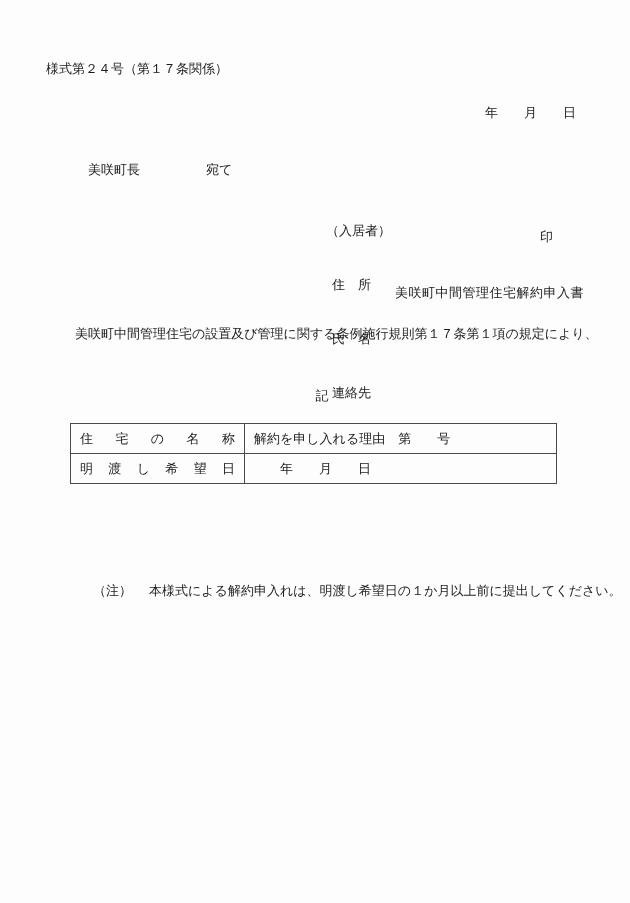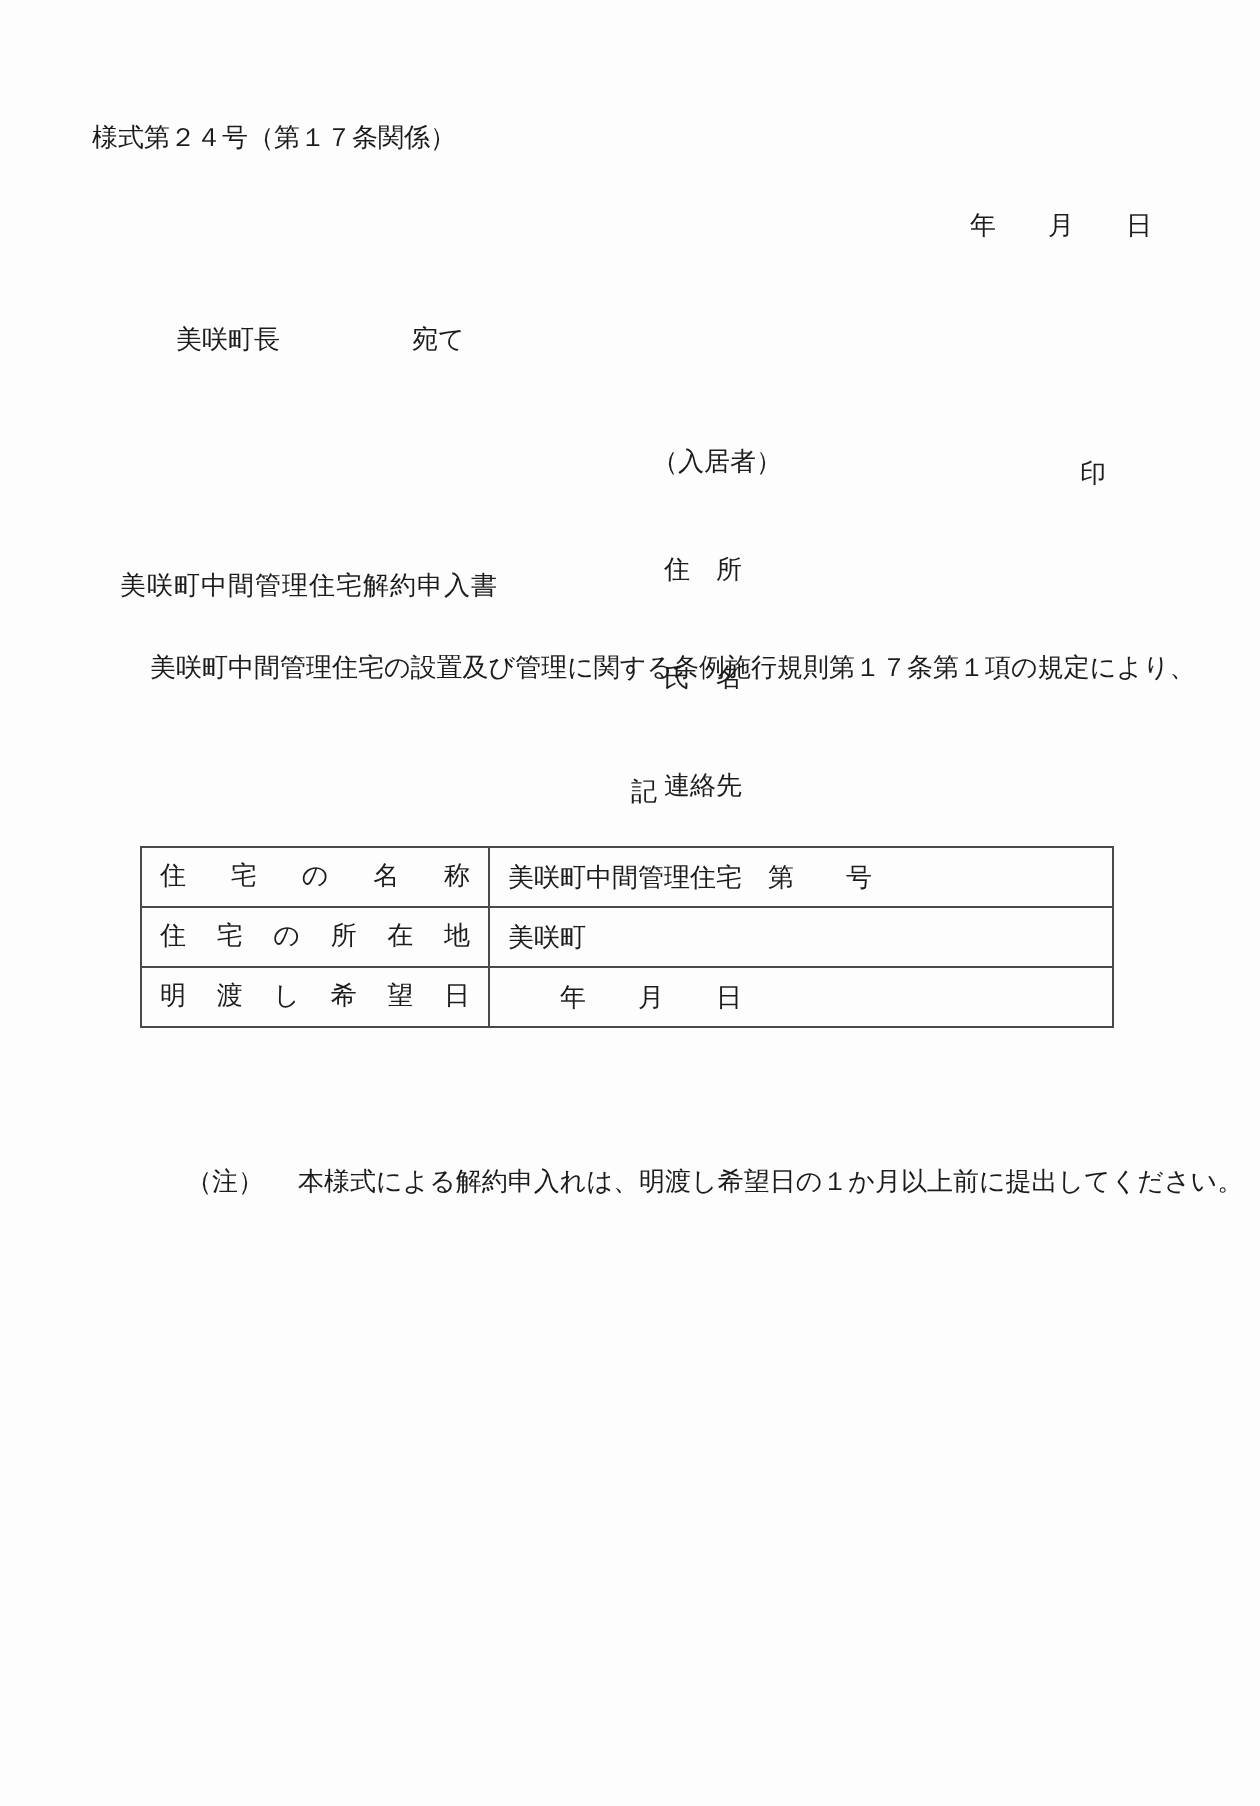--- a/index.html
+++ b/index.html
@@ -23,21 +23,21 @@
   .addressee   { left: 75px; top: 144px; }
   .addressee .suffix { margin-left: 66px; }
 
   .applicant   { left: 332px; top: 188px; }
   .applicant div { height: 20px; }
   .applicant .heading { margin-left: -6px; }
   .seal-mark   { left: 540px; top: 228px; }
 
   .doc-title {
     left: 60px; right: 46px; top: 284px;
-    text-align: left; letter-spacing: 0.5px; white-space: pre;
+    text-align: right; letter-spacing: 0.5px; white-space: pre;
   }
 
   .body-line1 { left: 62px; top: 325px; text-indent: 13px; }
   .body-line2 { left: 62px; top: 346px; }
 
   .record-marker { left: 60px; right: 46px; top: 387px; text-align: center; white-space: pre; }
 
   table.form-table {
     position: absolute;
     left: 70px; top: 423px;
@@ -51,21 +51,20 @@
     border: 1px solid #4a4a4a;
     height: 29px;
     vertical-align: middle;
     overflow: hidden;
   }
   td.label-cell {
     width: 155px;
     padding: 0 9px;
     text-align: justify;
     text-align-last: justify;
-    font-family: Liberation Mono, monospace;
   }
   td.value-cell {
     padding: 0 2px 0 9px;
     white-space: pre;
   }
 
   .note { left: 80px; top: 565px; }
   .note .note-text { margin-left: 17px; }
 </style>
 </head>
@@ -93,25 +92,21 @@
   <div class="abs doc-title">美咲町中間管理住宅解約申入書</div>
 
   <div class="abs body-line1">美咲町中間管理住宅の設置及び管理に関する条例施行規則第１７条第１項の規定により、</div>
 
   <div class="abs record-marker">記</div>
 
   <table class="form-table">
     <tbody>
       <tr>
         <td class="label-cell">住宅の名称</td>
-        <td class="value-cell">美咲町中間管理住宅　第　　号</td>
-      </tr>
-      <tr>
-        <td class="label-cell">住宅の所在地</td>
-        <td class="value-cell">美咲町</td>
+        <td class="value-cell">解約を申し入れる理由　第　　号</td>
       </tr>
       <tr>
         <td class="label-cell">明渡し希望日</td>
         <td class="value-cell">　　年　　月　　日</td>
       </tr>
     </tbody>
   </table>
 
   <div class="abs note">
     <span>（注）</span><span class="note-text">本様式による解約申入れは、明渡し希望日の１か月以上前に提出してください。</span>

